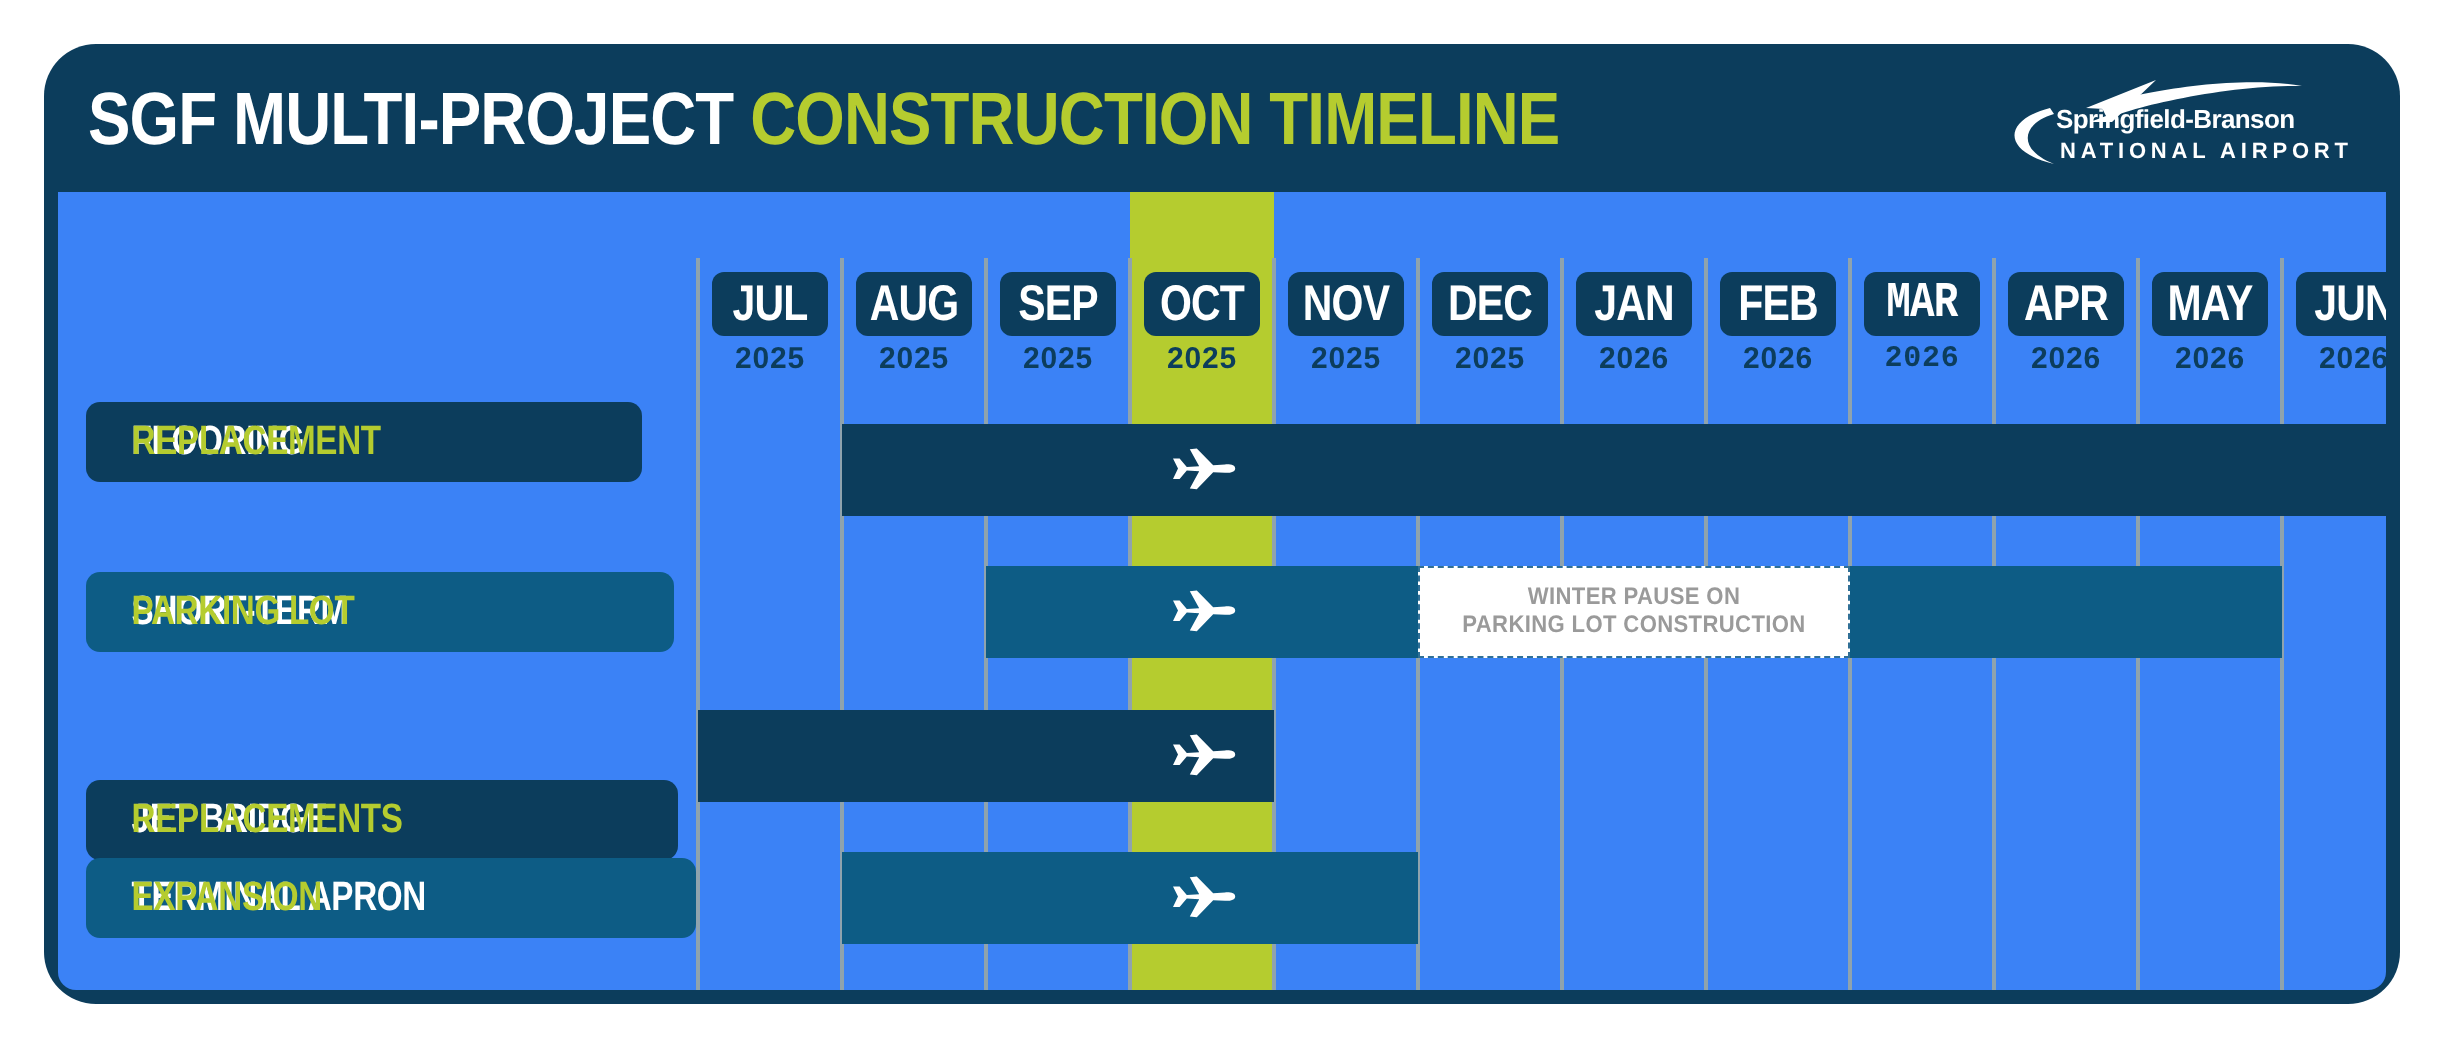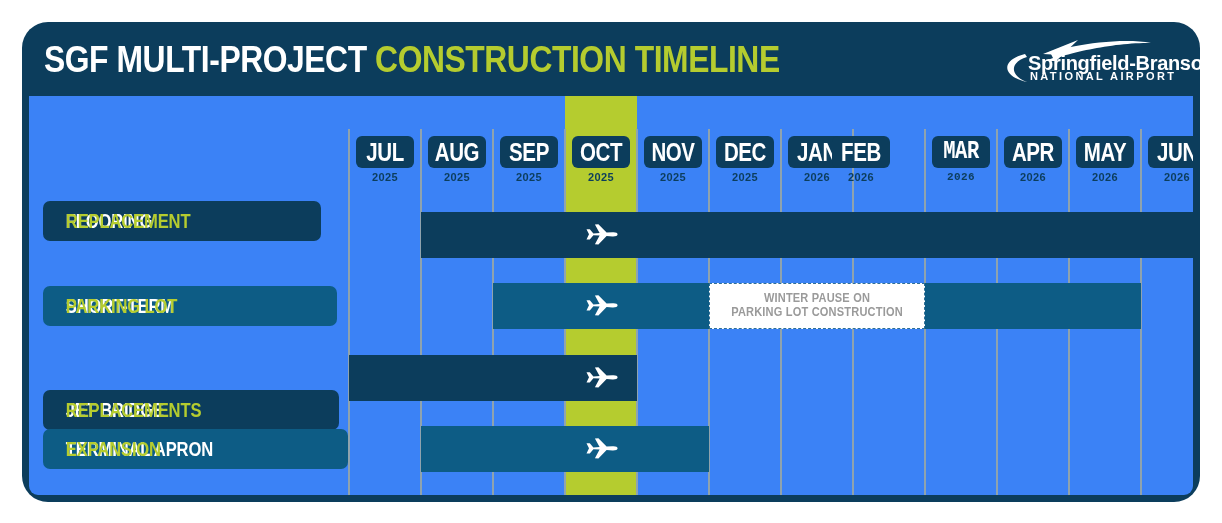--- a/index.html
+++ b/index.html
@@ -14,21 +14,21 @@
   #header{position:absolute;left:0;top:0;width:1178px;height:74px;}
   #title{position:absolute;left:22px;top:17px;font-size:37px;font-weight:bold;
          letter-spacing:-0.5px;white-space:nowrap;
          transform:scaleX(0.86);transform-origin:left center;color:#ffffff;}
   #title .g{color:#b5cc2f;}
   #title .w{color:#ffffff;}
 
   
   #logo{position:absolute;right:12px;top:8px;width:205px;height:60px;}
   #logo svg{position:absolute;left:0;top:0;}
-  #logo-name{position:absolute;left:45px;top:22px;font-size:20px;font-weight:bold;
+  #logo-name{position:absolute;left:45px;top:22px;font-size:13px;font-weight:bold;
              color:#ffffff;letter-spacing:-0.3px;white-space:nowrap;}
   #logo-sub{position:absolute;left:47px;top:40px;font-size:11px;font-weight:bold;
             color:#ffffff;letter-spacing:2.4px;white-space:nowrap;}
 
   
   #body{position:absolute;left:7px;top:74px;width:1164px;height:399px;
         background:#3b82f6;border-radius:0 0 9px 9px;overflow:hidden;}
 
   
   .greenband{position:absolute;top:0;width:72px;height:399px;background:#b5cc2f;}
@@ -36,21 +36,21 @@
 
   
   .mcell{position:absolute;top:40px;width:72px;height:60px;}
   .pill{position:absolute;left:7px;top:0;width:58px;height:32px;
         background:#0c3d5c;border-radius:6px;}
   .pill span{position:absolute;left:0;top:0;width:58px;height:32px;
         line-height:32px;text-align:center;color:#ffffff;font-size:25px;
         font-weight:bold;letter-spacing:-0.5px;
         transform:scaleX(0.82);transform-origin:center;}
   .yr{position:absolute;left:0;top:35px;width:72px;text-align:center;
-      font-size:11px;font-weight:bold;color:#0c3d5c;letter-spacing:0.4px;}
+      font-size:15px;font-weight:bold;color:#0c3d5c;letter-spacing:0.4px;}
 
   
   .bar{position:absolute;height:46px;}
   .bar.navy{background:#0c3d5c;}
   .bar.blue{background:#0d5c85;}
   .plane{position:absolute;width:46px;height:46px;}
   .plane svg{display:block;}
 
   
   .pause{position:absolute;height:46px;background:#ffffff;
@@ -143,21 +143,21 @@
             <span>DEC</span>
           </div>
           <div class="yr">2025</div>
         </div>
         <div class="mcell" style="left: 752px;">
           <div class="pill">
             <span>JAN</span>
           </div>
           <div class="yr">2026</div>
         </div>
-        <div class="mcell" style="left: 796px;">
+        <div class="mcell" style="left: 824px;">
           <div class="pill">
             <span>FEB</span>
           </div>
           <div class="yr">2026</div>
         </div>
         <div class="mcell" style="left: 896px; font-family: Liberation Mono, monospace;">
           <div class="pill">
             <span>MAR</span>
           </div>
           <div class="yr">2026</div>

